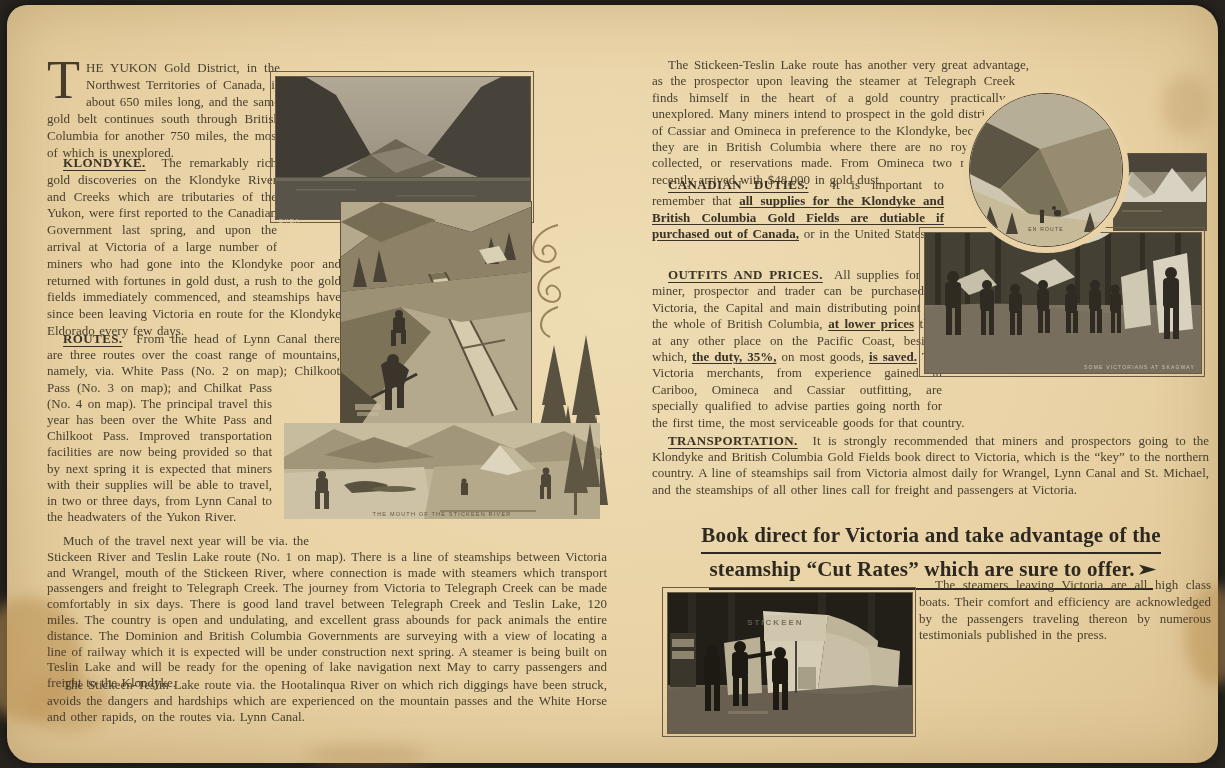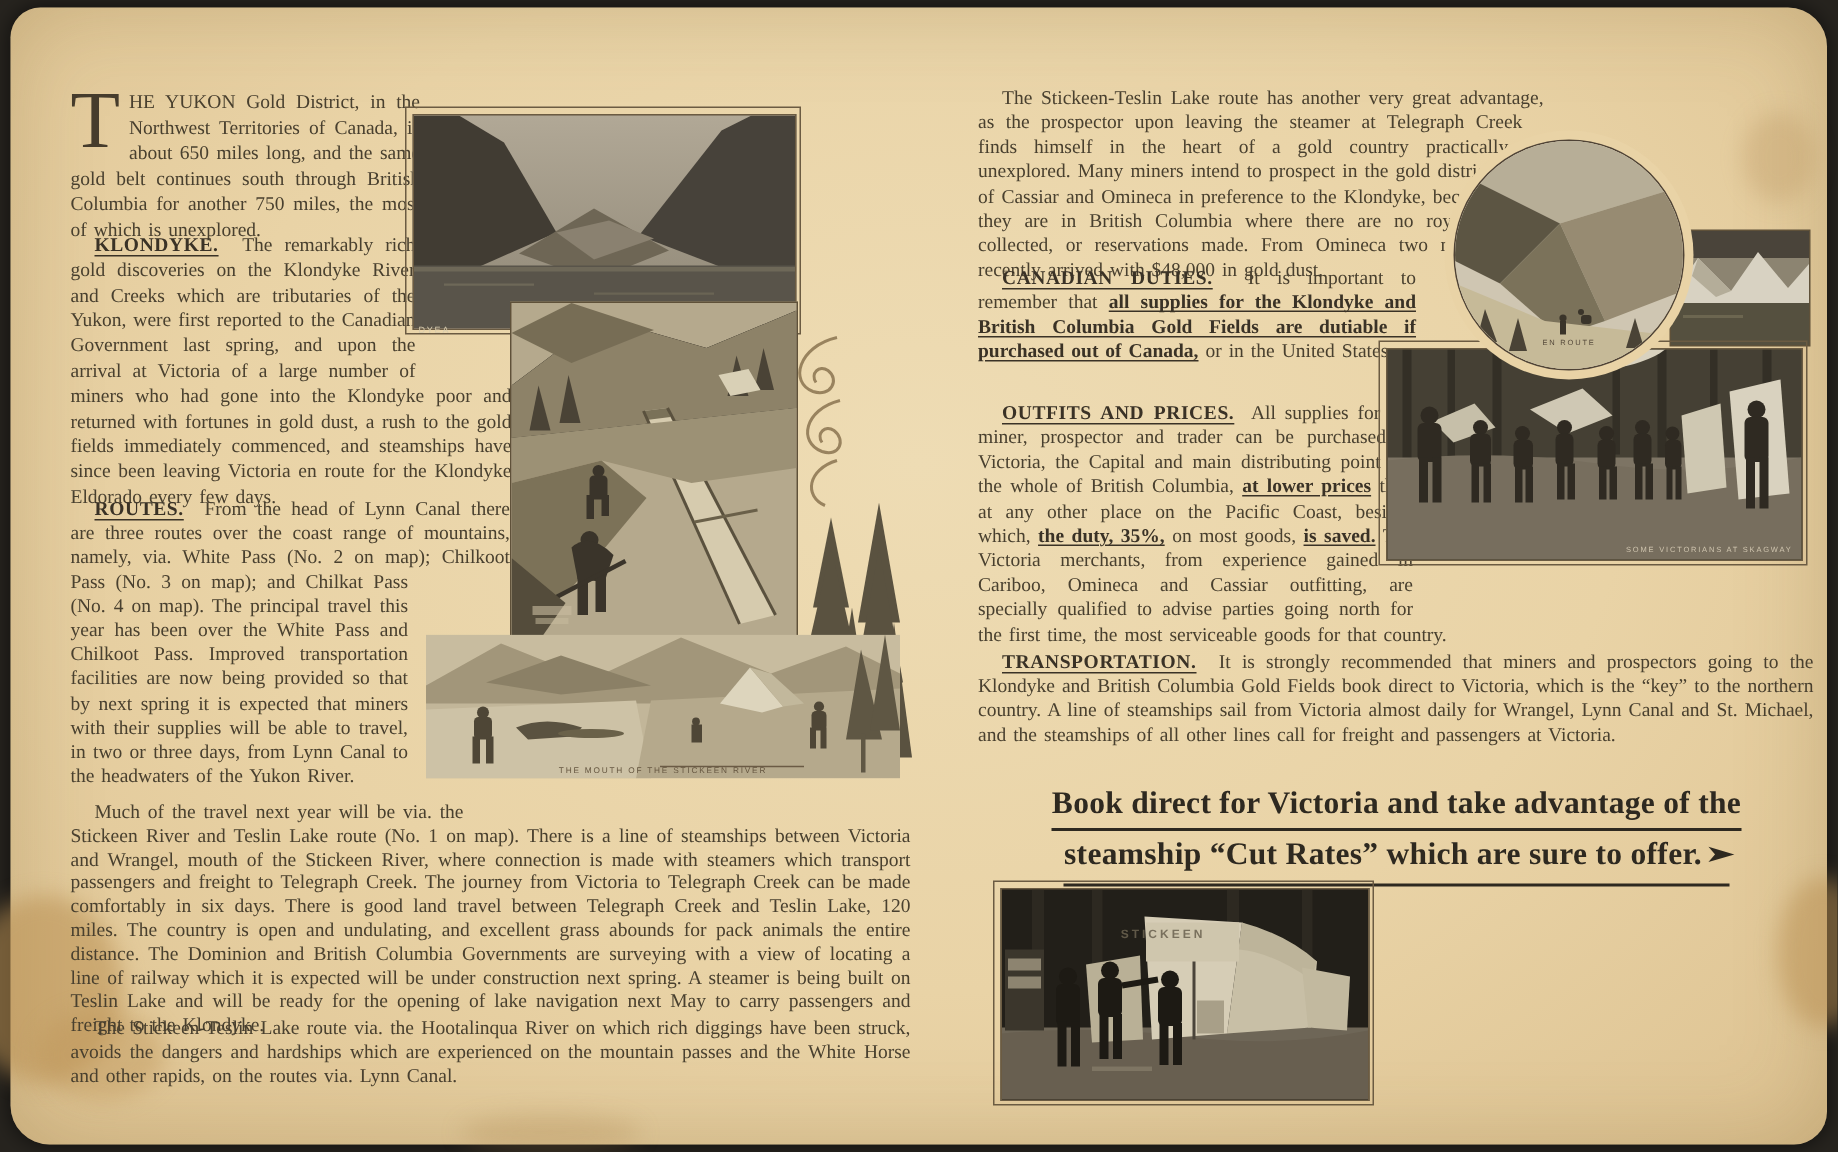--- a/index.html
+++ b/index.html
@@ -214,20 +214,23 @@
     <span class="head">TRANSPORTATION.</span>&nbsp;
     <span>It is strongly recommended that miners and prospectors going to the Klondyke and British Columbia Gold Fields book direct to Victoria, which is the “key” to the northern country. A line of steamships sail from Victoria almost daily for Wrangel, Lynn Canal and St. Michael, and the steamships of all other lines call for freight and passengers at Victoria.</span>
   </div>
 
   <div class="headline">
     <span class="hl">Book direct for Victoria and take advantage of the</span><br>
     <span class="hl"><span>steamship “Cut Rates” which are sure to offer.</span><span class="arrow">➤</span></span>
   </div>
 
 
+  <div class="para ind" style="left:912px;top:572px;width:292px;line-height:16.8px;">
+    <span>The steamers leaving Victoria are all high class boats. Their comfort and efficiency are acknowledged by the passengers traveling thereon by numerous testimonials published in the press.</span>
+  </div>
 
 
   <div style="position:absolute;left:1106px;top:148px;width:92px;height:76px;border:1px solid #5f5139;z-index:1;overflow:hidden;">
     <svg width="100%" height="100%" viewBox="0 0 92 76" preserveAspectRatio="none">
       <rect width="92" height="76" fill="#8c8471"></rect>
       <rect width="92" height="18" fill="#4a443a"></rect>
       <polygon points="0,44 18,18 40,40 58,14 78,38 92,22 92,48 0,48" fill="#d8d2c2"></polygon>
       <polygon points="18,18 40,40 30,44 14,30" fill="#b4ad99"></polygon>
       <rect x="0" y="48" width="92" height="28" fill="#55503f"></rect>
       <rect x="8" y="56" width="40" height="2" fill="#6c6650"></rect>

